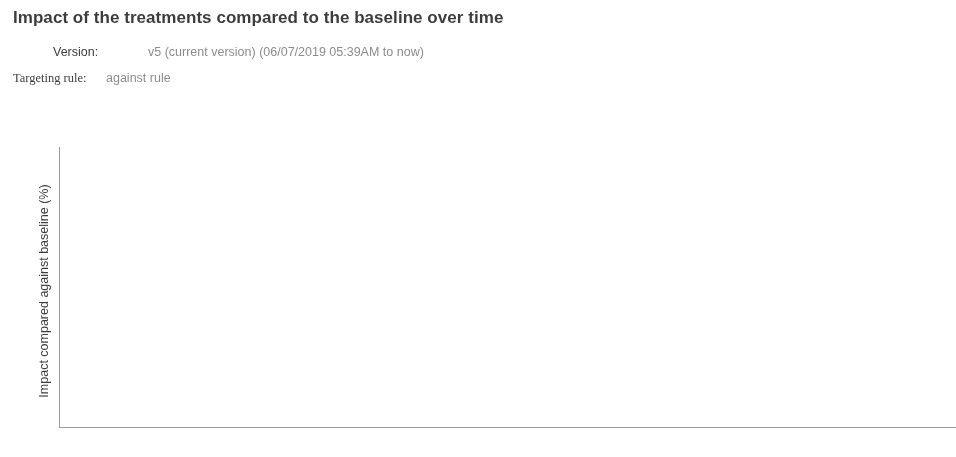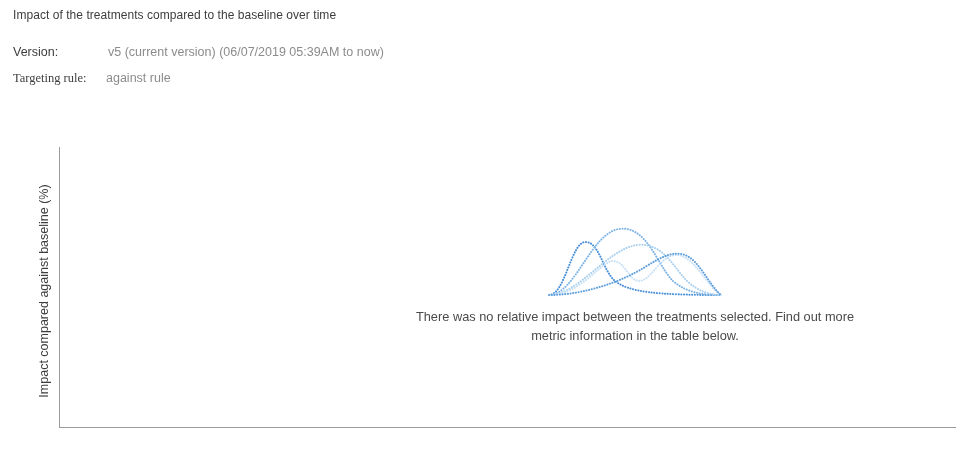--- a/index.html
+++ b/index.html
@@ -14,42 +14,42 @@
     overflow: hidden;
     font-family: "Liberation Sans", sans-serif;
     -webkit-font-smoothing: antialiased;
   }
 
   
   #page-title {
     position: absolute;
     left: 13px;
     top: 8px;
-    font-size: 12px;
-    font-weight: 400;
+    font-size: 17px;
+    font-weight: 700;
     color: #3d3d3d;
     letter-spacing: 0.05px;
     white-space: nowrap;
   }
 
   .meta-row {
     position: absolute;
     left: 13px;
     font-size: 12.5px;
     white-space: nowrap;
   }
   #meta-row-version  { top: 45px; }
   #meta-row-rule     { top: 71px; }
 
   .meta-label {
     display: inline-block;
     color: #3d3d3d;
     font-weight: 400;
   }
-  #meta-row-version .meta-label { width: 95px; }
+  #meta-row-version .meta-label { width: 95px; margin-left: 40px; }
   #meta-row-rule    .meta-label { width: 93px; font-family: Liberation Serif, serif; }
 
   .meta-value {
     display: inline-block;
     color: #8c8c8c;
     font-weight: 400;
     text-align: right;
   }
 
   
@@ -127,32 +127,13 @@
   <span class="meta-label">Targeting rule:</span><span class="meta-value">against rule</span>
 </div>
 
 <div id="chart-area">
 
   <div id="axis-y"></div>
   <div id="axis-x"></div>
 
   <div id="y-axis-label">Impact compared against baseline (%)</div>
 
-  <div id="empty-state">
-
-    <svg id="empty-state-graphic" viewBox="0 0 180 85">
-      <g fill="none" stroke-linecap="round" stroke-width="2" stroke-dasharray="0.1 2.6">
-
-        <path d="M4 80 C 20 80, 26 28, 40 27 C 54 26, 58 56, 70 66 C 84 77, 110 80, 176 80" stroke="#4a90d9"></path>
-
-        <path d="M4 80 C 30 80, 46 18, 74 14 C 102 10, 112 50, 128 66 C 142 78, 158 80, 176 80" stroke="#7fb4e6"></path>
-
-        <path d="M4 80 C 34 80, 62 34, 92 30 C 118 27, 128 52, 142 66 C 154 77, 166 80, 176 80" stroke="#a9d0ef"></path>
-
-        <path d="M4 80 C 36 80, 56 46, 68 46 C 80 46, 84 66, 94 66 C 106 66, 114 42, 130 40 C 148 38, 162 72, 176 80" stroke="#c8e0f7"></path>
-
-        <path d="M4 80 C 40 80, 78 66, 100 52 C 118 41, 128 36, 140 40 C 154 45, 164 70, 176 80" stroke="#5f9fdb"></path>
-      </g>
-    </svg>
-
-    <div id="empty-state-message">There was no relative impact between the treatments selected. Find out more metric information in the table below.</div>
-  </div>
 </div>
 
 </body></html>

